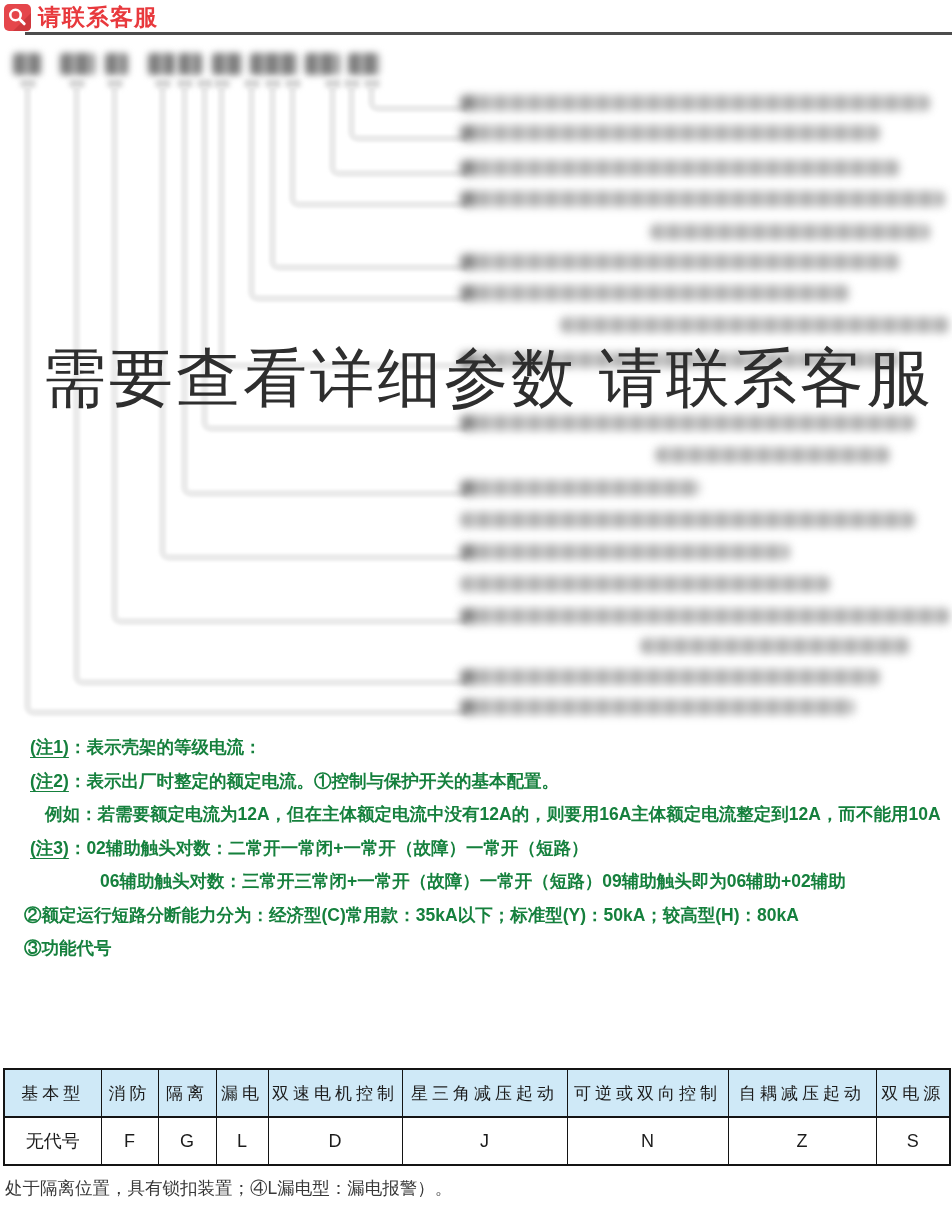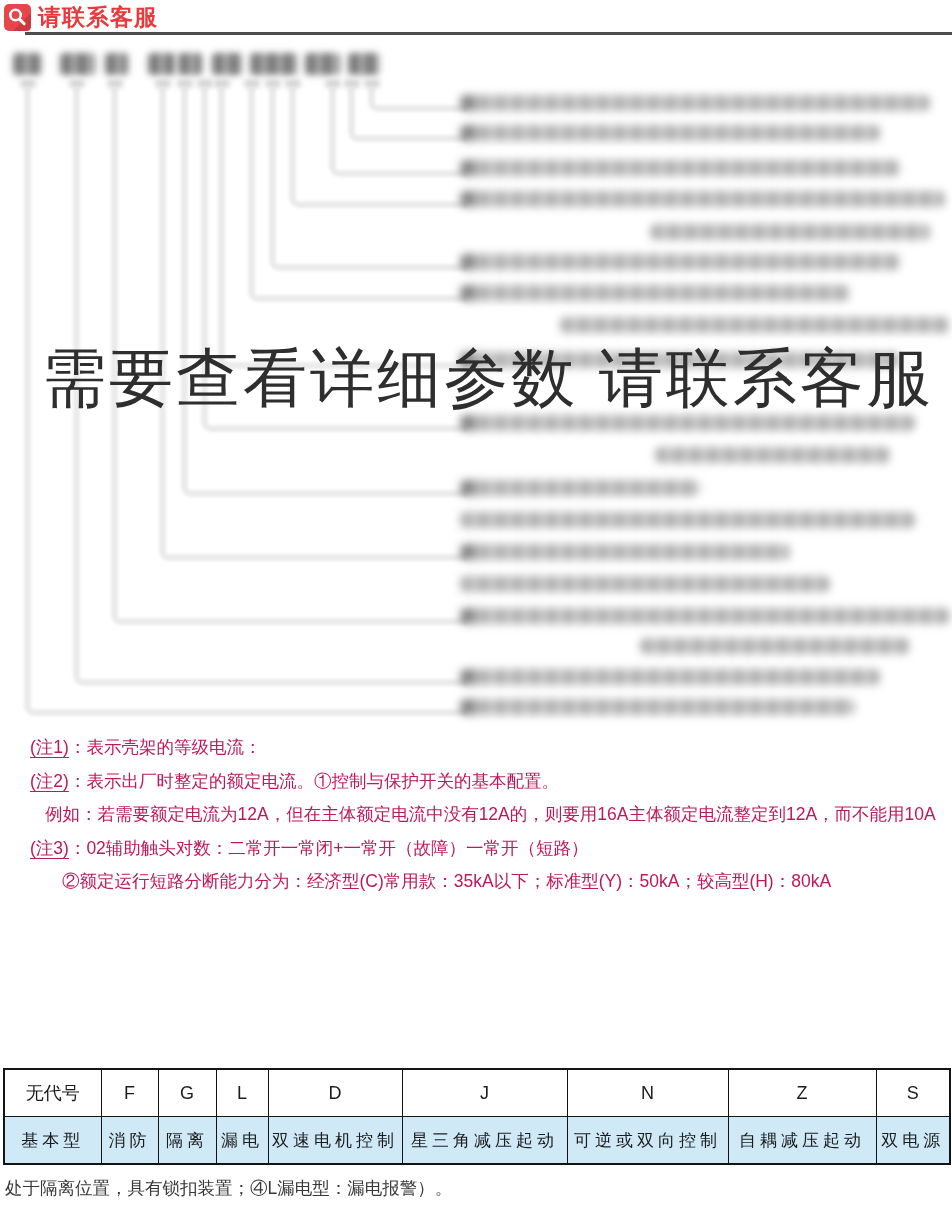--- a/index.html
+++ b/index.html
@@ -29,24 +29,24 @@
     filter:blur(4px);opacity:.75;}
   .brow.lead{background:
     linear-gradient(90deg,#5f5f5f 0 15px,rgba(0,0,0,0) 15px),
     repeating-linear-gradient(90deg,#979797 0 13px,#d2d2d2 13px 17px);}
   
   .watermark{
     position:absolute;left:42px;top:335px;width:910px;font-size:64px;color:#2e2e2e;
     letter-spacing:3px;white-space:nowrap;z-index:5;font-weight:normal;
   }
   
-  .notes{position:absolute;left:0;top:731px;width:952px;font-size:17.5px;line-height:33.5px;color:#be185d;}
+  .notes{position:absolute;left:0;top:731px;width:952px;font-size:17.5px;line-height:33.5px;color:#15803d;font-weight:bold;}
   .note{white-space:nowrap;height:33.5px;}
   .in0{padding-left:30px;} .in1{padding-left:45px;} .in2{padding-left:5px;}
-  .in3{padding-left:100px;} .in4{padding-left:62px;}
+  .in3{padding-left:100px;} .in4{padding-left:24px;}
   .u{text-decoration:underline;text-underline-offset:4px;}
   
   .fn-table{position:absolute;left:3px;top:1068px;width:946px;border-collapse:collapse;
     table-layout:fixed;border:2px solid #141414;font-size:17px;color:#1c1c1c;}
   .fn-table th{background:#cfe9f7;height:44px;font-weight:normal;letter-spacing:4px;
     border:1.5px solid #141414;border-bottom:2.5px solid #141414;text-align:center;}
   .fn-table td{height:44px;border:1.5px solid #141414;text-align:center;font-size:18px;}
   
   .footnote{position:absolute;left:0;top:1172px;width:952px;font-size:17.5px;line-height:33.5px;color:#383838;}
   .footnote div{white-space:nowrap;}
@@ -122,56 +122,58 @@
     <div class="brow lead" style="left: 460px; top: 654px; width: 395px;"></div>
   </div>
 
 <div class="watermark">需要查看详细参数 请联系客服</div>
 
 <div class="notes">
   <div class="note in0"><span class="u">(注1)</span><span>：表示壳架的等级电流：</span></div>
   <div class="note in0"><span class="u">(注2)</span><span>：表示出厂时整定的额定电流。①控制与保护开关的基本配置。</span></div>
   <div class="note in1"><span>例如：若需要额定电流为12A，但在主体额定电流中没有12A的，则要用16A主体额定电流整定到12A，而不能用10A</span></div>
   <div class="note in0"><span class="u">(注3)</span><span>：02辅助触头对数：二常开一常闭+一常开（故障）一常开（短路）</span></div>
+  <div class="note in3"><span>06辅助触头对数：三常开三常闭+一常开（故障）一常开（短路）09辅助触头即为06辅助+02辅助</span></div>
   <div class="note in4"><span>②额定运行短路分断能力分为：经济型(C)常用款：35kA以下；标准型(Y)：50kA；较高型(H)：80kA</span></div>
+  <div class="note in4"><span>③功能代号</span></div>
 </div>
 
 <table class="fn-table">
   <colgroup>
     <col style="width:97px">
       <col style="width:57px">
       <col style="width:58px">
       <col style="width:52px">
     <col style="width:134px">
       <col style="width:165px">
       <col style="width:161px">
       <col style="width:148px">
       <col style="width:74px">
   </colgroup>
   <tbody>
       <tr>
+    <th>基本型</th>
+    <th>消防</th>
+    <th>隔离</th>
+    <th>漏电</th>
+    <th>双速电机控制</th>
+    <th>星三角减压起动</th>
+    <th>可逆或双向控制</th>
+    <th>自耦减压起动</th>
+    <th>双电源</th>
+  </tr>
+  <tr>
     <td>无代号</td>
     <td>F</td>
     <td>G</td>
     <td>L</td>
     <td>D</td>
     <td>J</td>
     <td>N</td>
     <td>Z</td>
     <td>S</td>
   </tr>
-  <tr>
-    <th>基本型</th>
-    <th>消防</th>
-    <th>隔离</th>
-    <th>漏电</th>
-    <th>双速电机控制</th>
-    <th>星三角减压起动</th>
-    <th>可逆或双向控制</th>
-    <th>自耦减压起动</th>
-    <th>双电源</th>
-  </tr>
 </tbody>
   </table>
 
 <div class="footnote">
   <div class="in2">处于隔离位置，具有锁扣装置；④L漏电型：漏电报警）。</div>
 </div>
 
 </body></html>

